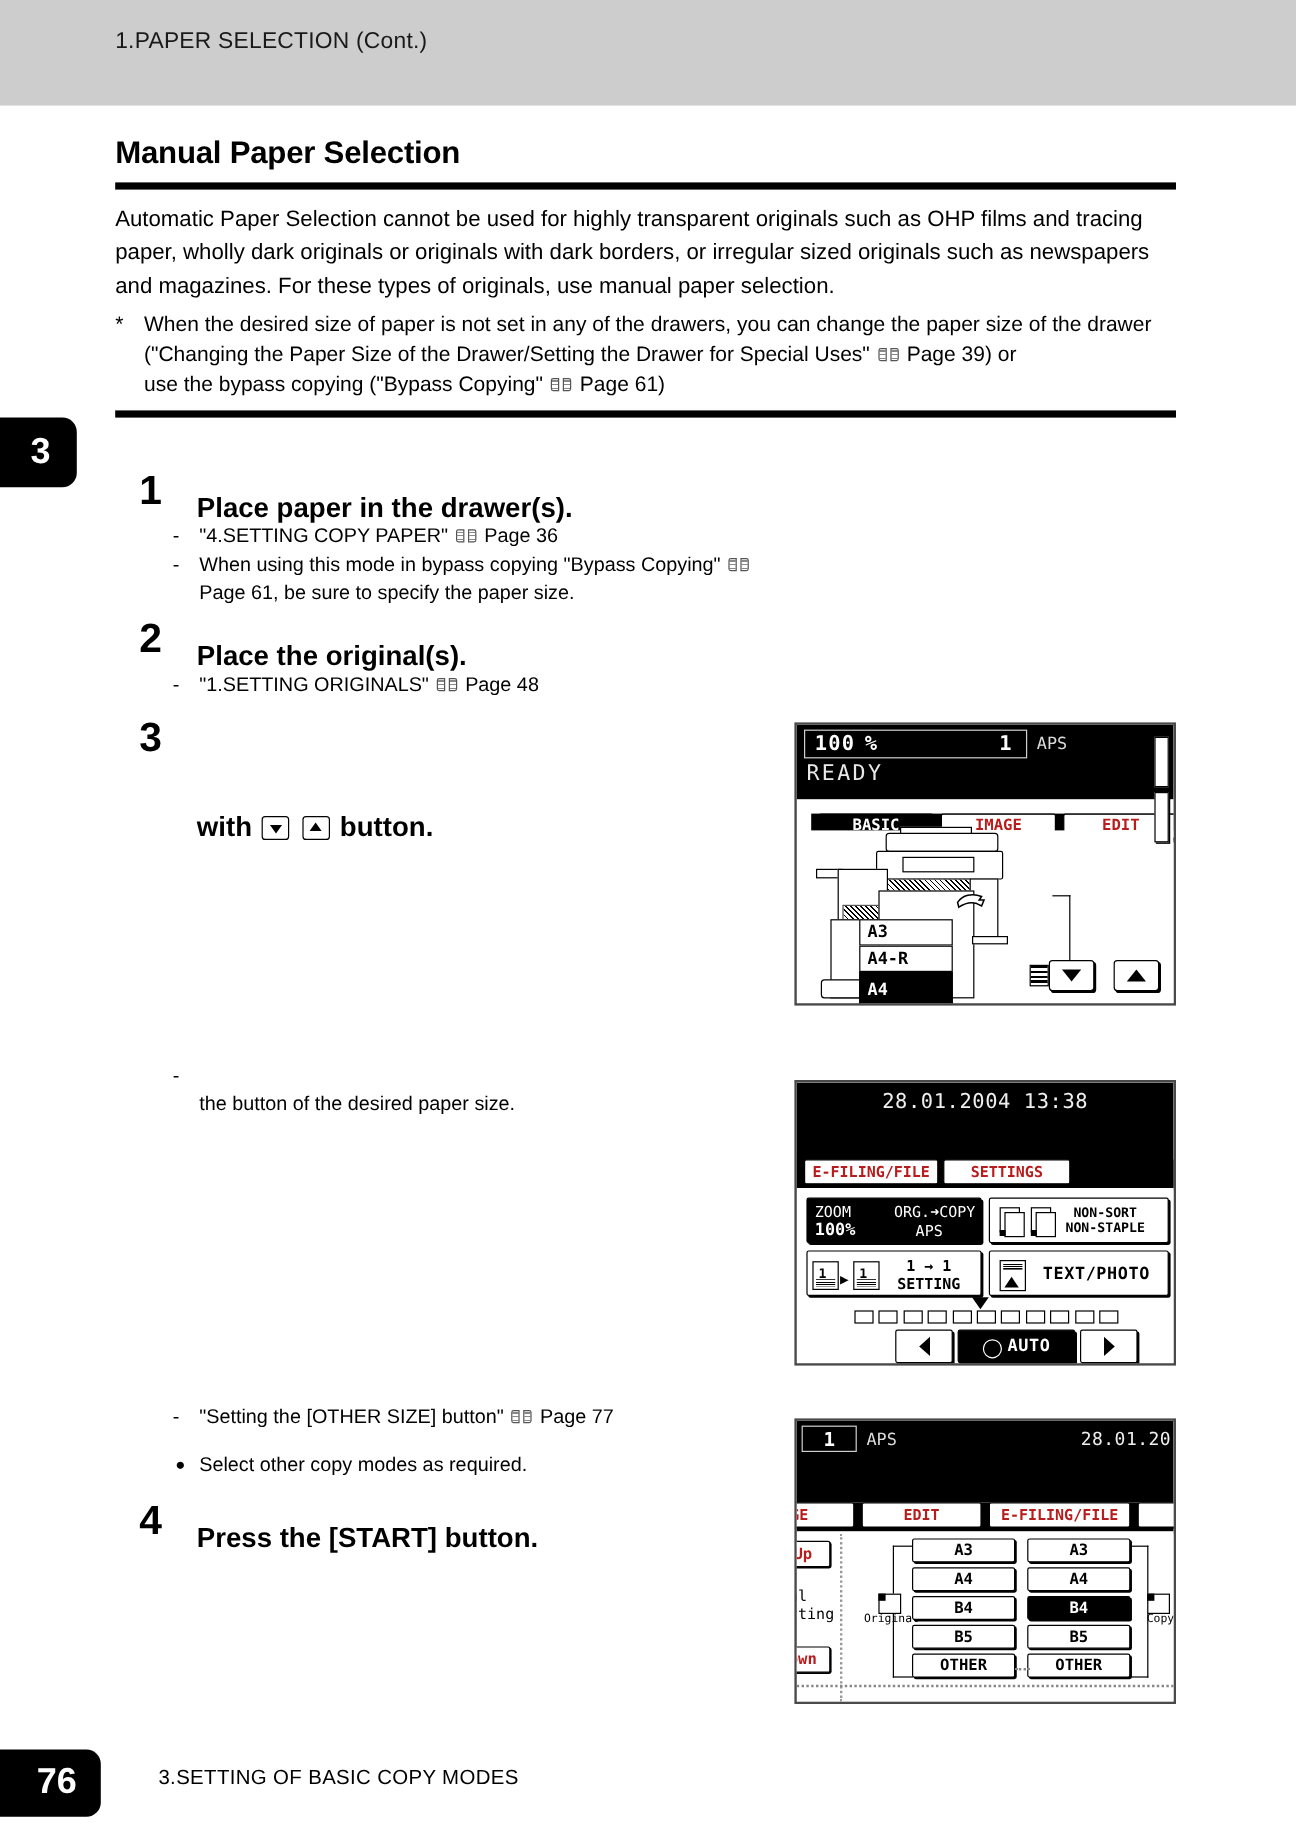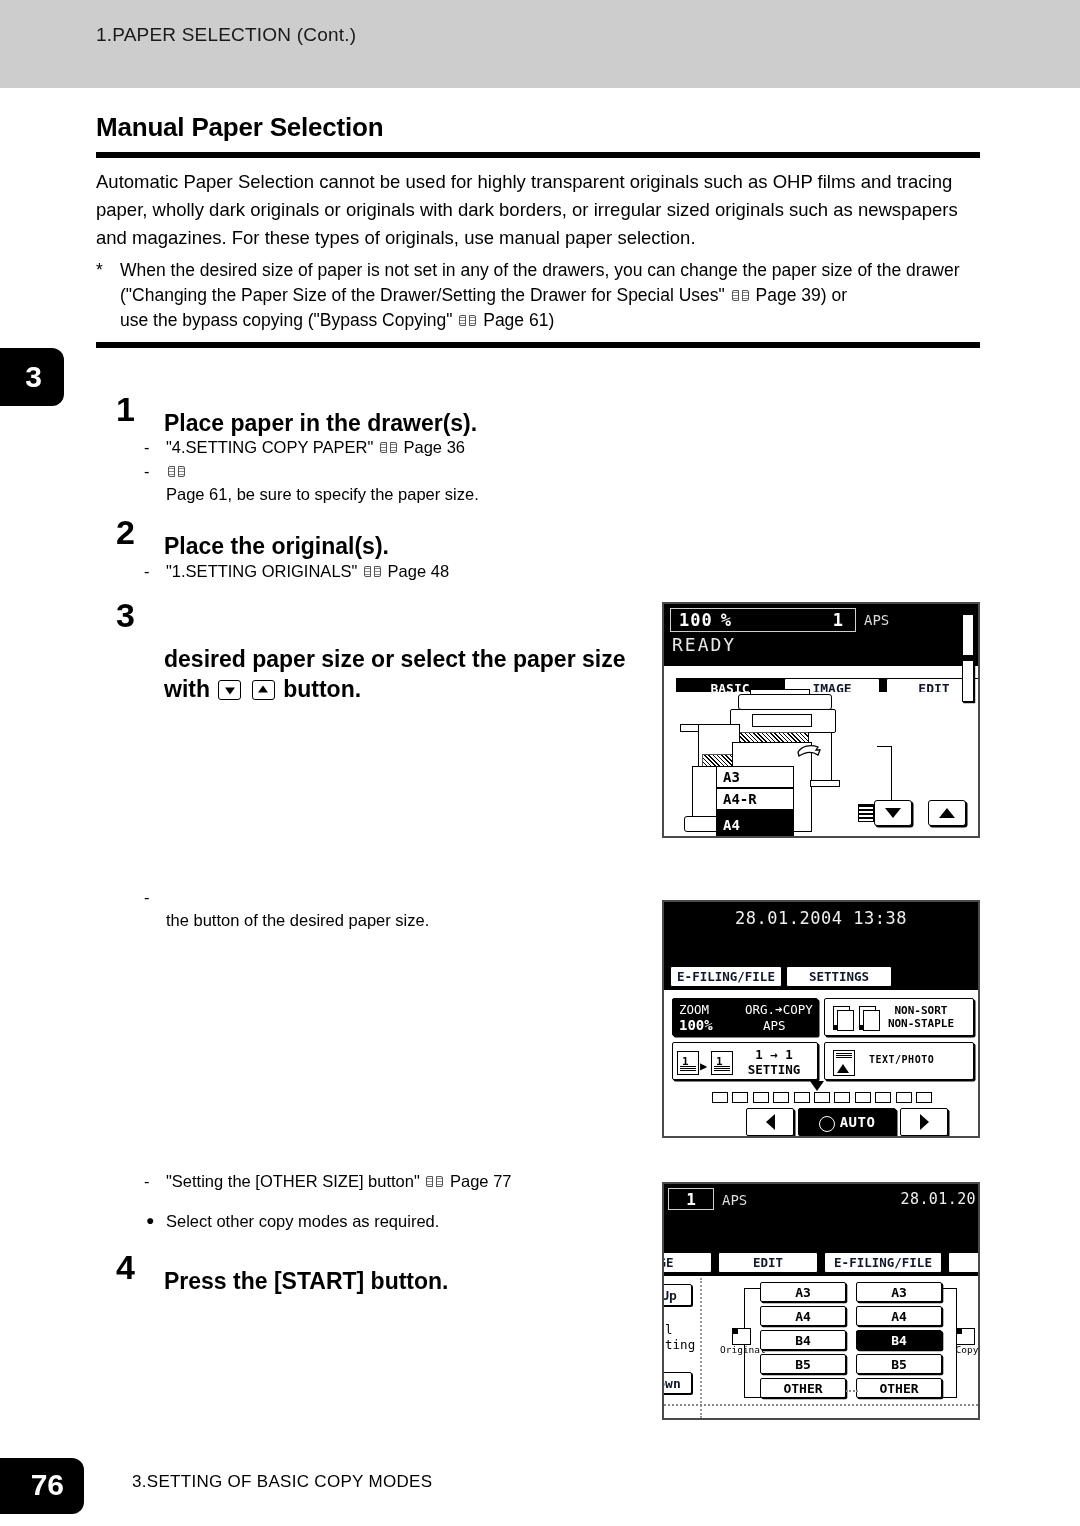--- a/index.html
+++ b/index.html
@@ -180,21 +180,21 @@
     background: #fff;
     box-sizing: border-box;
     font-family: "DejaVu Sans Mono", monospace;
     overflow: hidden;
   }
 
   
   .btn {
     border: 1.5px solid #000;
     background: #fff;
-    color: #0f172a;
+    color: #b91c1c;
     box-sizing: border-box;
     display: flex;
     align-items: center;
     justify-content: center;
     font-family: "DejaVu Sans Mono", monospace;
     font-weight: bold;
     box-shadow: 1px 1px 0 #000;
     border-radius: 2px;
     text-align: center;
   }
@@ -308,21 +308,21 @@
 
   #p2-simplex { left:8px; top:50px; width:146px; height:38px; }
   #p2-simplex .txt { position:absolute; left:62px; top:4px; font-size:12.5px; text-align:center; width:78px;
                      font-family:"DejaVu Sans Mono",monospace; font-weight:bold; line-height:15px; }
   .pageico { position:absolute; top:8px; width:20px; height:22px; border:1.5px solid #000; background:#fff; }
   .pageico b { position:absolute; left:4px; top:3px; font-size:11px; font-family:"DejaVu Sans Mono",monospace; }
   .pageico .lines { position:absolute; left:2px; bottom:2px; right:2px; height:6px;
                     background: repeating-linear-gradient(to bottom,#000 0 1px,#fff 1px 2px); }
 
   #p2-textphoto { left:160px; top:50px; width:150px; height:38px; }
-  #p2-textphoto .lbl { position:absolute; left:44px; top:11px; font-size:10px;
+  #p2-textphoto .lbl { position:absolute; left:44px; top:11px; font-size:14px;
                        font-family:"DejaVu Sans Mono",monospace; font-weight:bold; letter-spacing:0.5px; }
   .docico { position:absolute; left:8px; top:7px; width:20px; height:24px; border:1.5px solid #000; background:#fff; }
   .docico .t { position:absolute; left:2px; top:2px; right:2px; height:5px;
                background: repeating-linear-gradient(to bottom,#000 0 1px,#fff 1px 2px); }
   .docico .p { position:absolute; left:3px; bottom:2px; width:0; height:0;
                border-left:6px solid transparent; border-right:6px solid transparent; border-bottom:9px solid #000; }
 
   .density-row { position:absolute; left:0; top:96px; width:100%; }
   .dticks { position:absolute; left:48px; top:4px; width:220px; height:9px;
             display:flex; justify-content:space-between; }
@@ -439,20 +439,21 @@
 </div>
 <div class="step-sub" style="left:144px; top:436px; width:520px;">
   <div class="dash-item">
     <span class="dash">-</span>
     <span>"4.SETTING COPY PAPER"</span>
     <span class="book-icon"></span>
     <span>Page 36</span>
   </div>
   <div class="dash-item">
     <span class="dash">-</span>
+    <span>When using this mode in bypass copying "Bypass Copying"</span>
     <span class="book-icon"></span>
     <br>
     <span>Page 61, be sure to specify the paper size.</span>
   </div>
 </div>
 
 <div class="step" style="left:116px; top:513px; width:560px;">
   <div class="step-num">2</div>
   <div class="step-head">Place the original(s).</div>
 </div>
@@ -462,21 +463,21 @@
     <span>"1.SETTING ORIGINALS"</span>
     <span class="book-icon"></span>
     <span>Page 48</span>
   </div>
 </div>
 
 <div class="step" style="left:116px; top:596px; width:560px;">
   <div class="step-num">3</div>
   <div class="step-head" style="width:510px;">
     <br>
-    <span>desired paper size or select the paper size</span><br>
+    <br>
     <span>with</span>
     <span class="key down"></span>
     <span class="key up"></span>
     <span>button.</span>
   </div>
 </div>
 
 <div class="step-sub" style="left:144px; top:886px; width:510px;">
   <div class="dash-item">
     <span class="dash">-</span>

